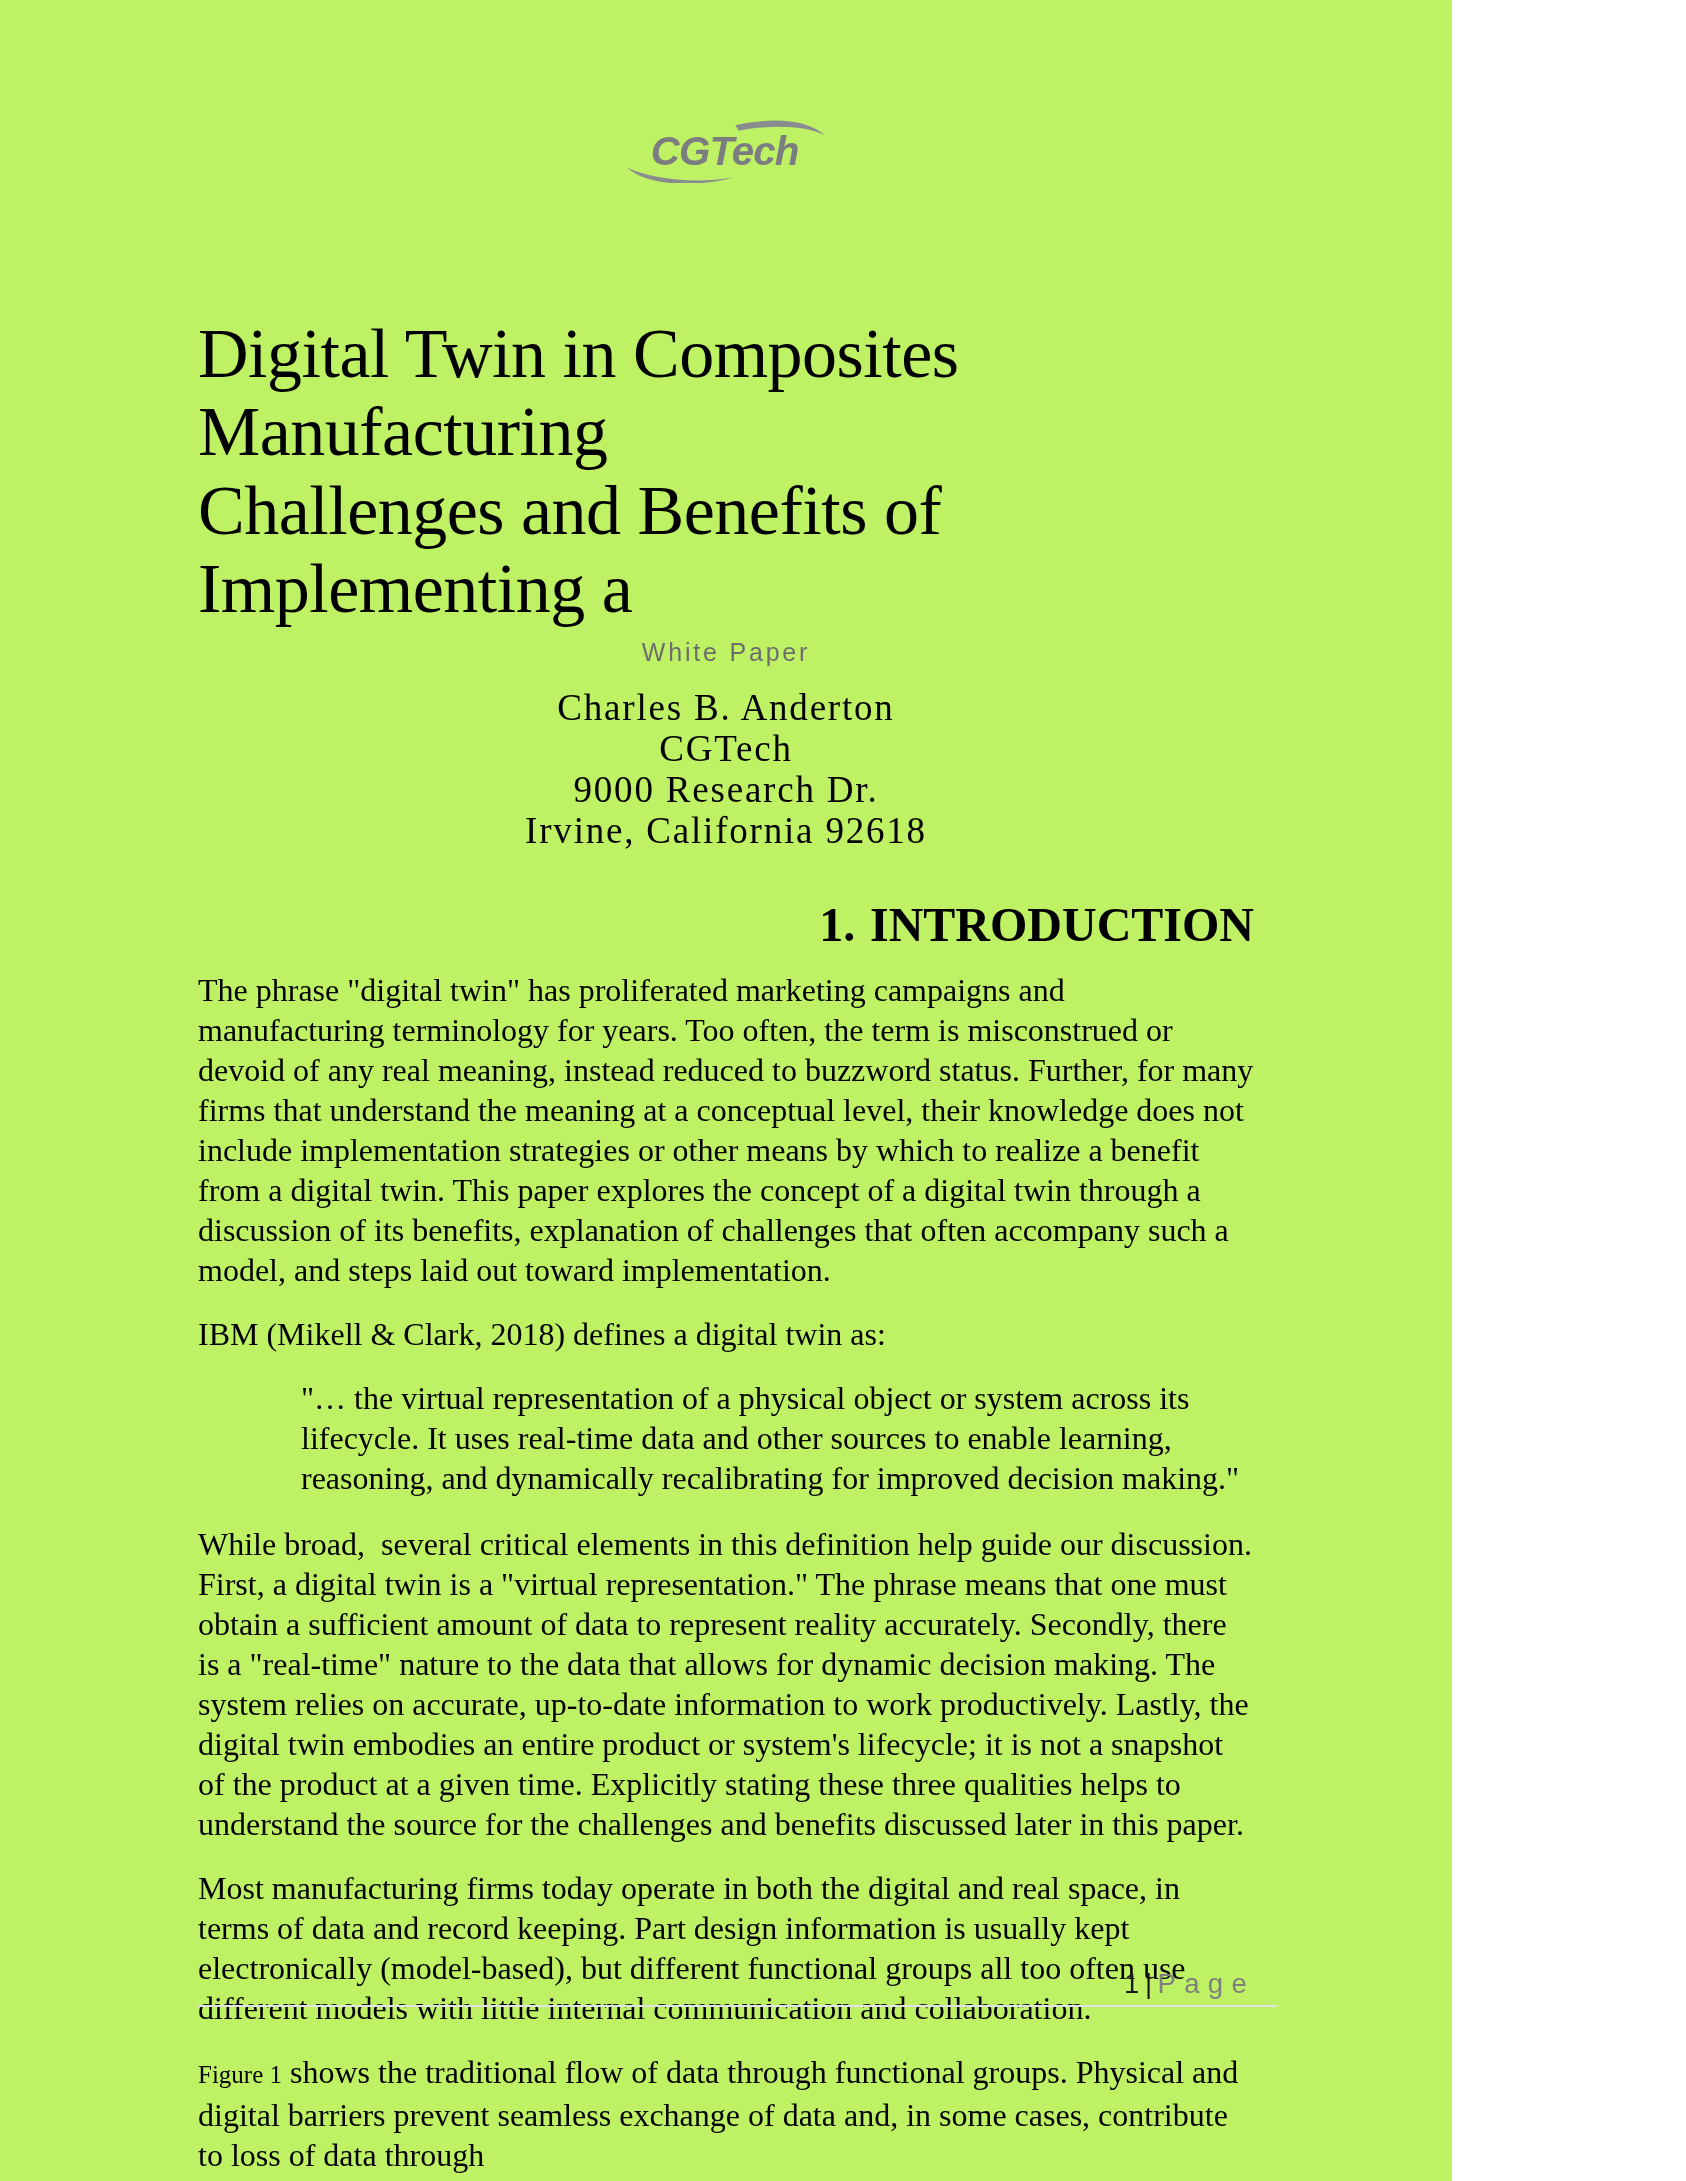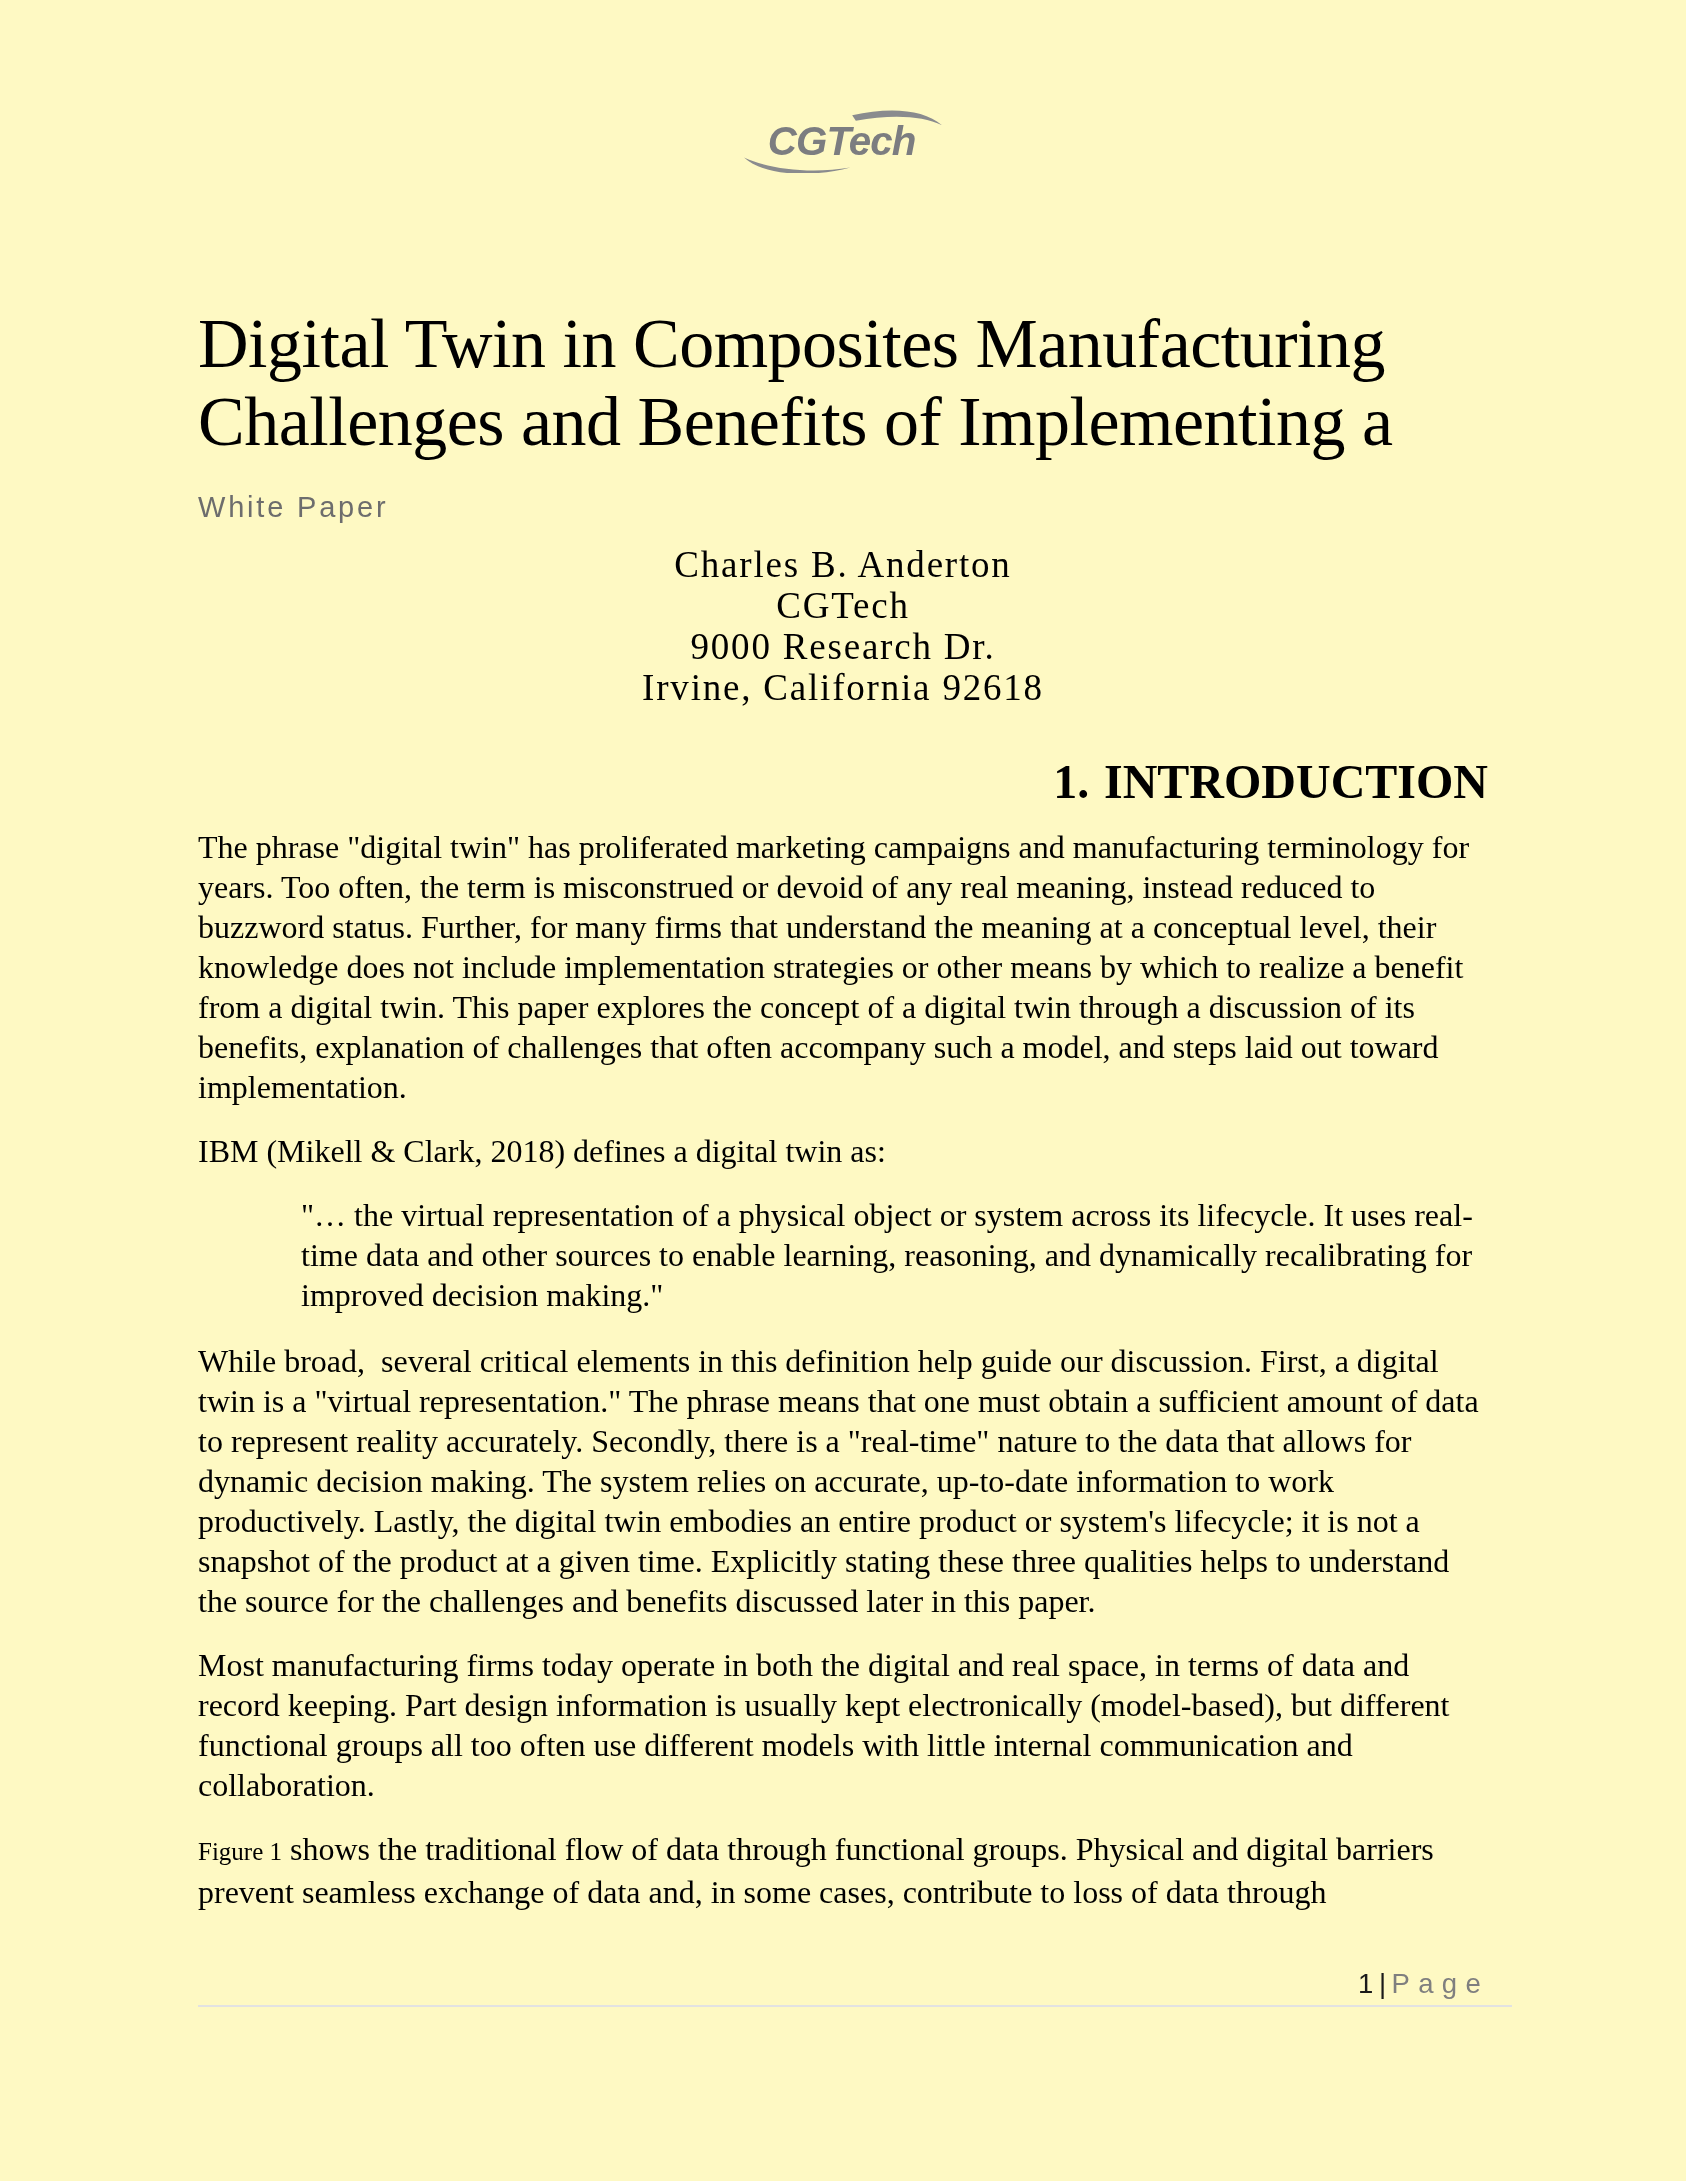--- a/index.html
+++ b/index.html
@@ -1,23 +1,23 @@
 <!DOCTYPE html>
 <html style="font-size:14.7px"><head>
 <meta charset="utf-8">
 <style>
   html, body { margin: 0; padding: 0; background: #ffffff; }
   .page {
     position: relative;
-    width: 1686px;
+    width: 1452px;
     height: 2182px;
-    background: #fef9c3;
+    background: #bef264;
     overflow: hidden;
     box-sizing: border-box;
-    padding: 0 198px;
+    padding: 10px 198px;
     font-family: "Liberation Serif", "DejaVu Serif", serif;
     color: #000000;
   }
   
   .logo-wrap {
     padding-top: 107px;
     text-align: center;
     height: 68px;
   }
   .logo-svg { display: inline-block; }
@@ -25,23 +25,24 @@
   .doc-title {
     margin: 130px 0 0 0;
     font-size: 70px;
     font-weight: normal;
     line-height: 1.12;
     text-align: left;
     letter-spacing: -0.5px;
   }
   .doc-title .title-line { display: block; }
   .doc-subtitle {
-    margin-top: 29px;
+    margin-top: 9px;
+    text-align: center;
     font-family: "Liberation Sans", "DejaVu Sans", sans-serif;
-    font-size: 29px;
+    font-size: 25px;
     letter-spacing: 2.8px;
     color: #6d6d6d;
   }
   .author-block {
     margin-top: 20px;
     text-align: center;
     font-size: 37px;
     line-height: 41px;
     letter-spacing: 1.8px;
     font-family: Liberation Serif, serif;

